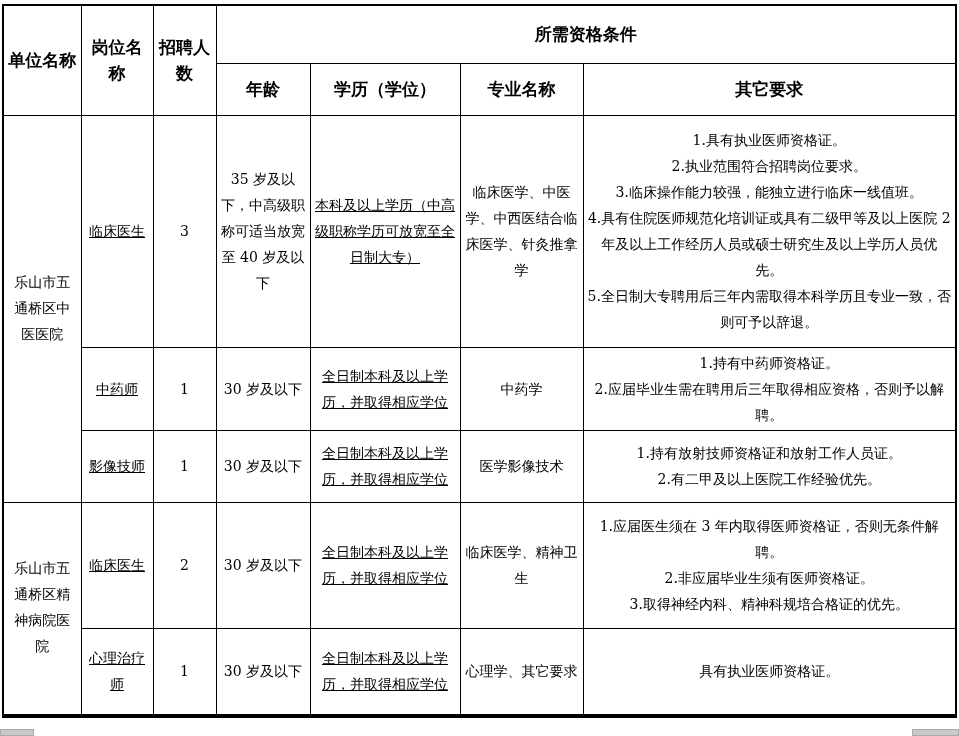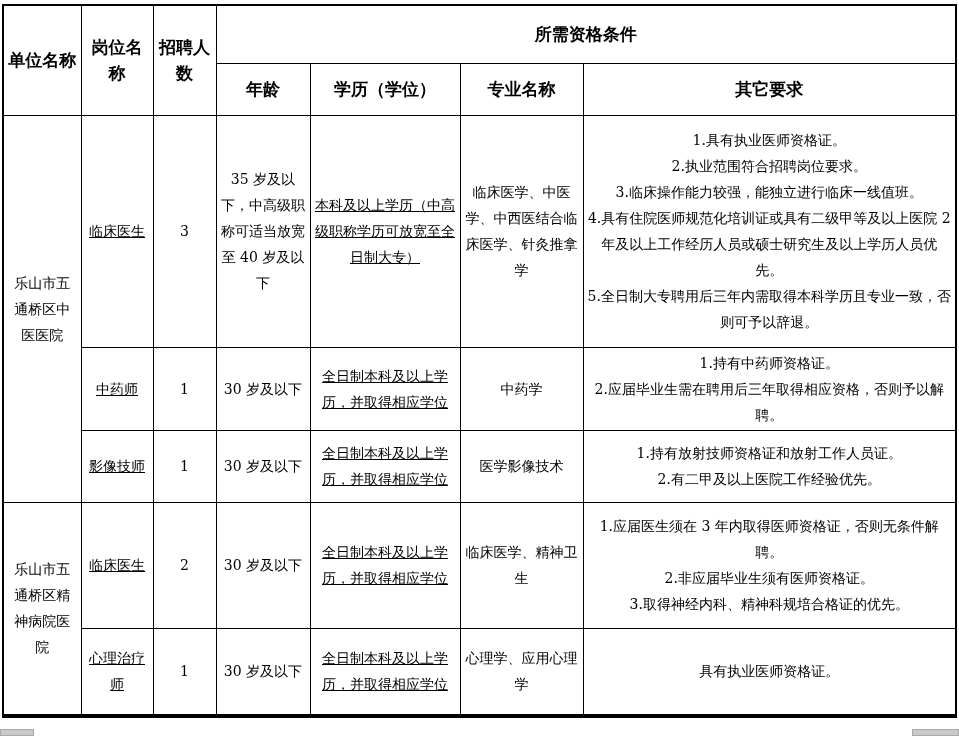--- a/index.html
+++ b/index.html
@@ -47,21 +47,21 @@
   col.c-edu   { width: 150px; }
   col.c-major { width: 123px; }
   col.c-other { width: 373px; }
   tr.h1 { height: 58px; }
   tr.h2 { height: 52px; }
   tr.r1 { height: 232px; }
   tr.r2 { height: 82px; }
   tr.r3 { height: 72px; }
   tr.r4 { height: 126px; }
   tr.r5 { height: 88px; }
-  td.unit { padding: 0 16px; line-height: 30px; }
+  td.unit { padding: 0 16px; line-height: 30px; font-family: Liberation Mono, monospace; }
   td.pos  { padding: 0 14px; line-height: 30px; text-decoration: underline; }
   td.other {
     text-align: left;
     white-space: pre-line;
     padding: 4px 6px 4px 7px;
     line-height: 28px;
   }
   td.edu { padding: 2px 10px; text-decoration: underline; }
   td.major { padding: 2px 8px; margin-left: 44px; }
   .stub {
@@ -143,21 +143,21 @@
         <td class="major">临床医学、精神卫生</td>
         <td class="other">1.应届医生须在 3 年内取得医师资格证，否则无条件解聘。
 2.非应届毕业生须有医师资格证。
 3.取得神经内科、精神科规培合格证的优先。</td>
       </tr>
       <tr class="r5">
         <td class="pos">心理治疗师</td>
         <td>1</td>
         <td>30 岁及以下</td>
         <td class="edu">全日制本科及以上学历，并取得相应学位</td>
-        <td class="major">心理学、应用心理学</td>
+        <td class="major">心理学、其它要求</td>
         <td class="other">具有执业医师资格证。</td>
       </tr>
     </tbody>
   </table>
 
   <div class="stub stub-left"></div>
   <div class="stub stub-right"></div>
 </div>
 
 </body></html>

